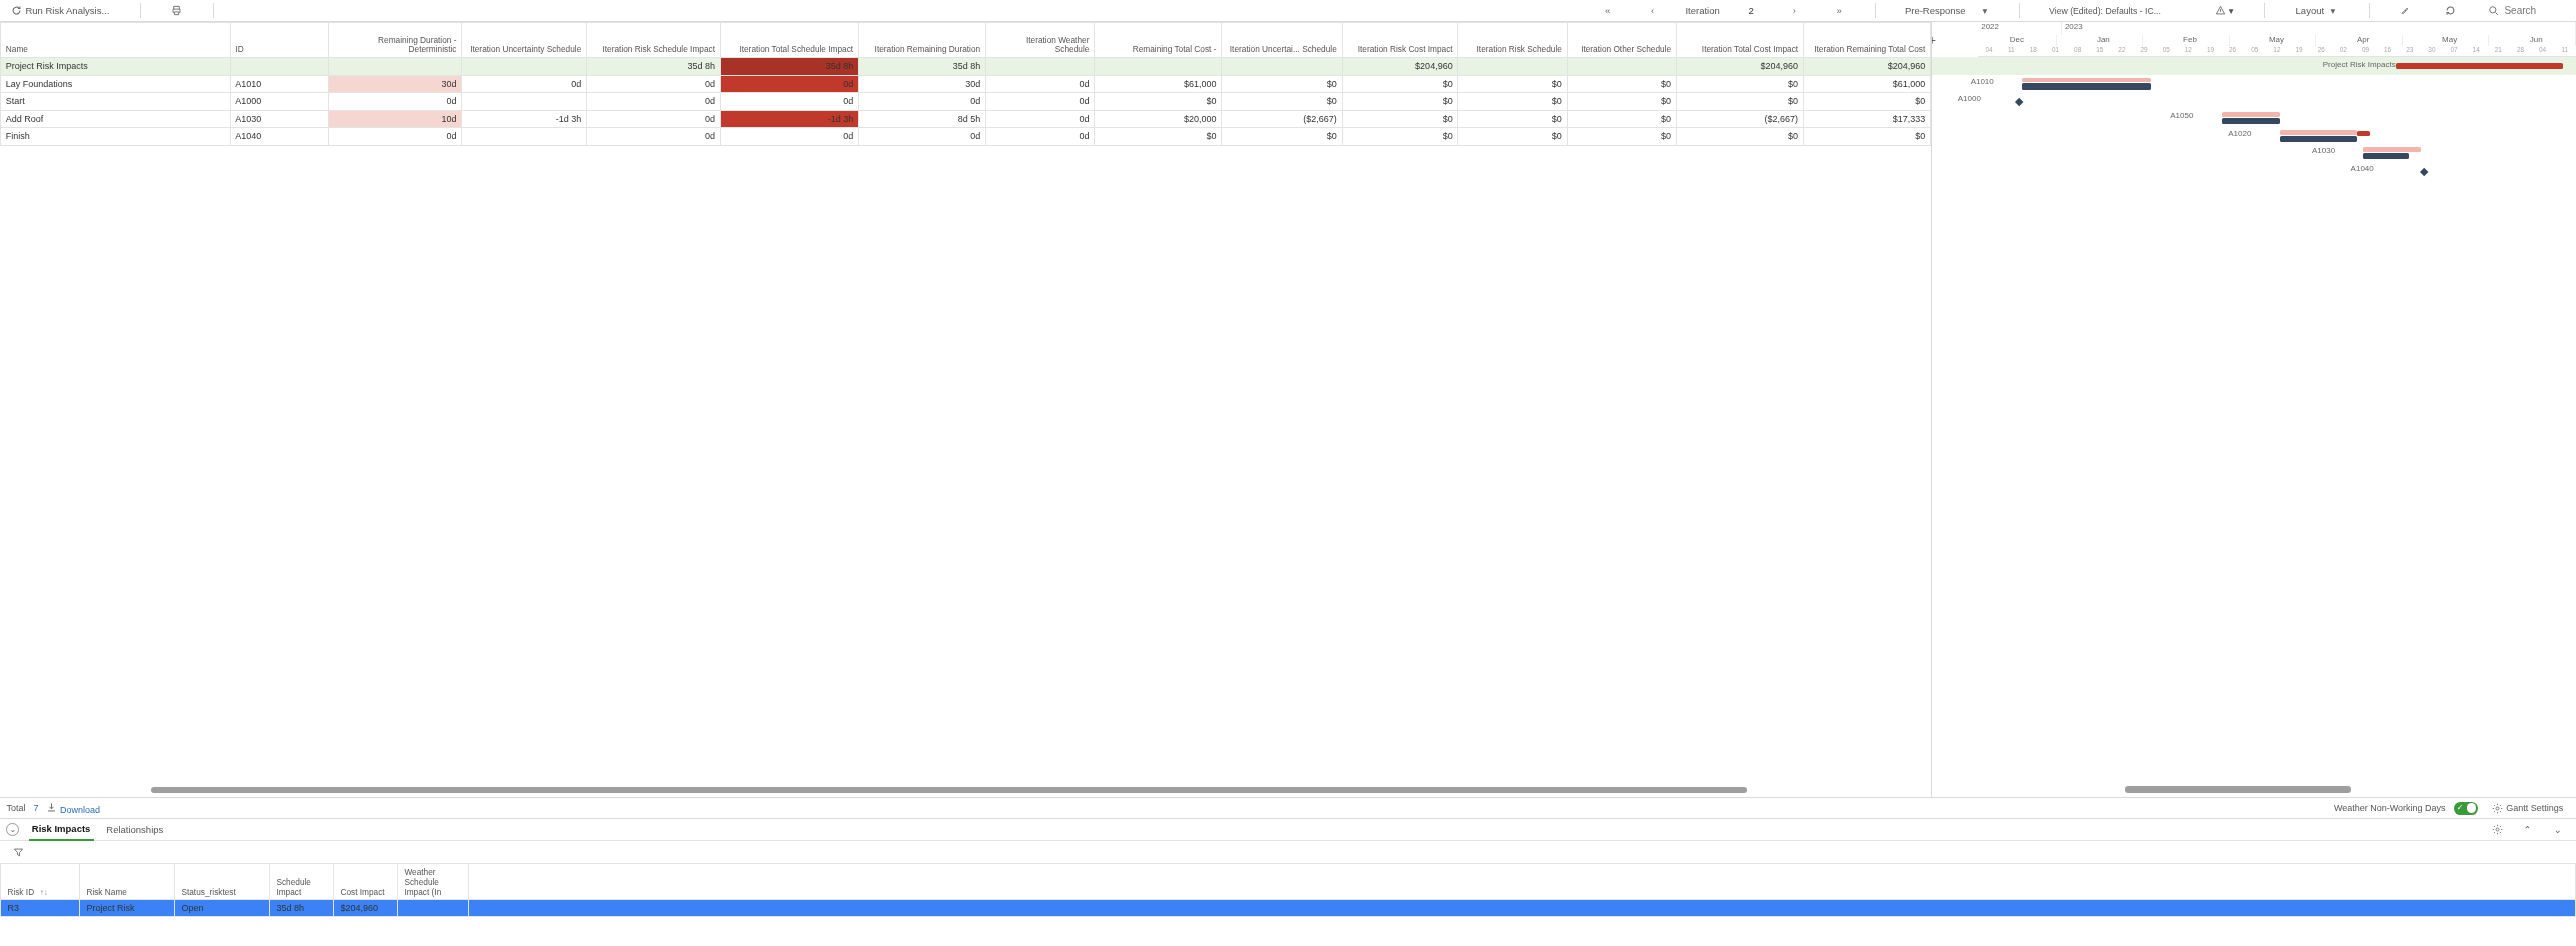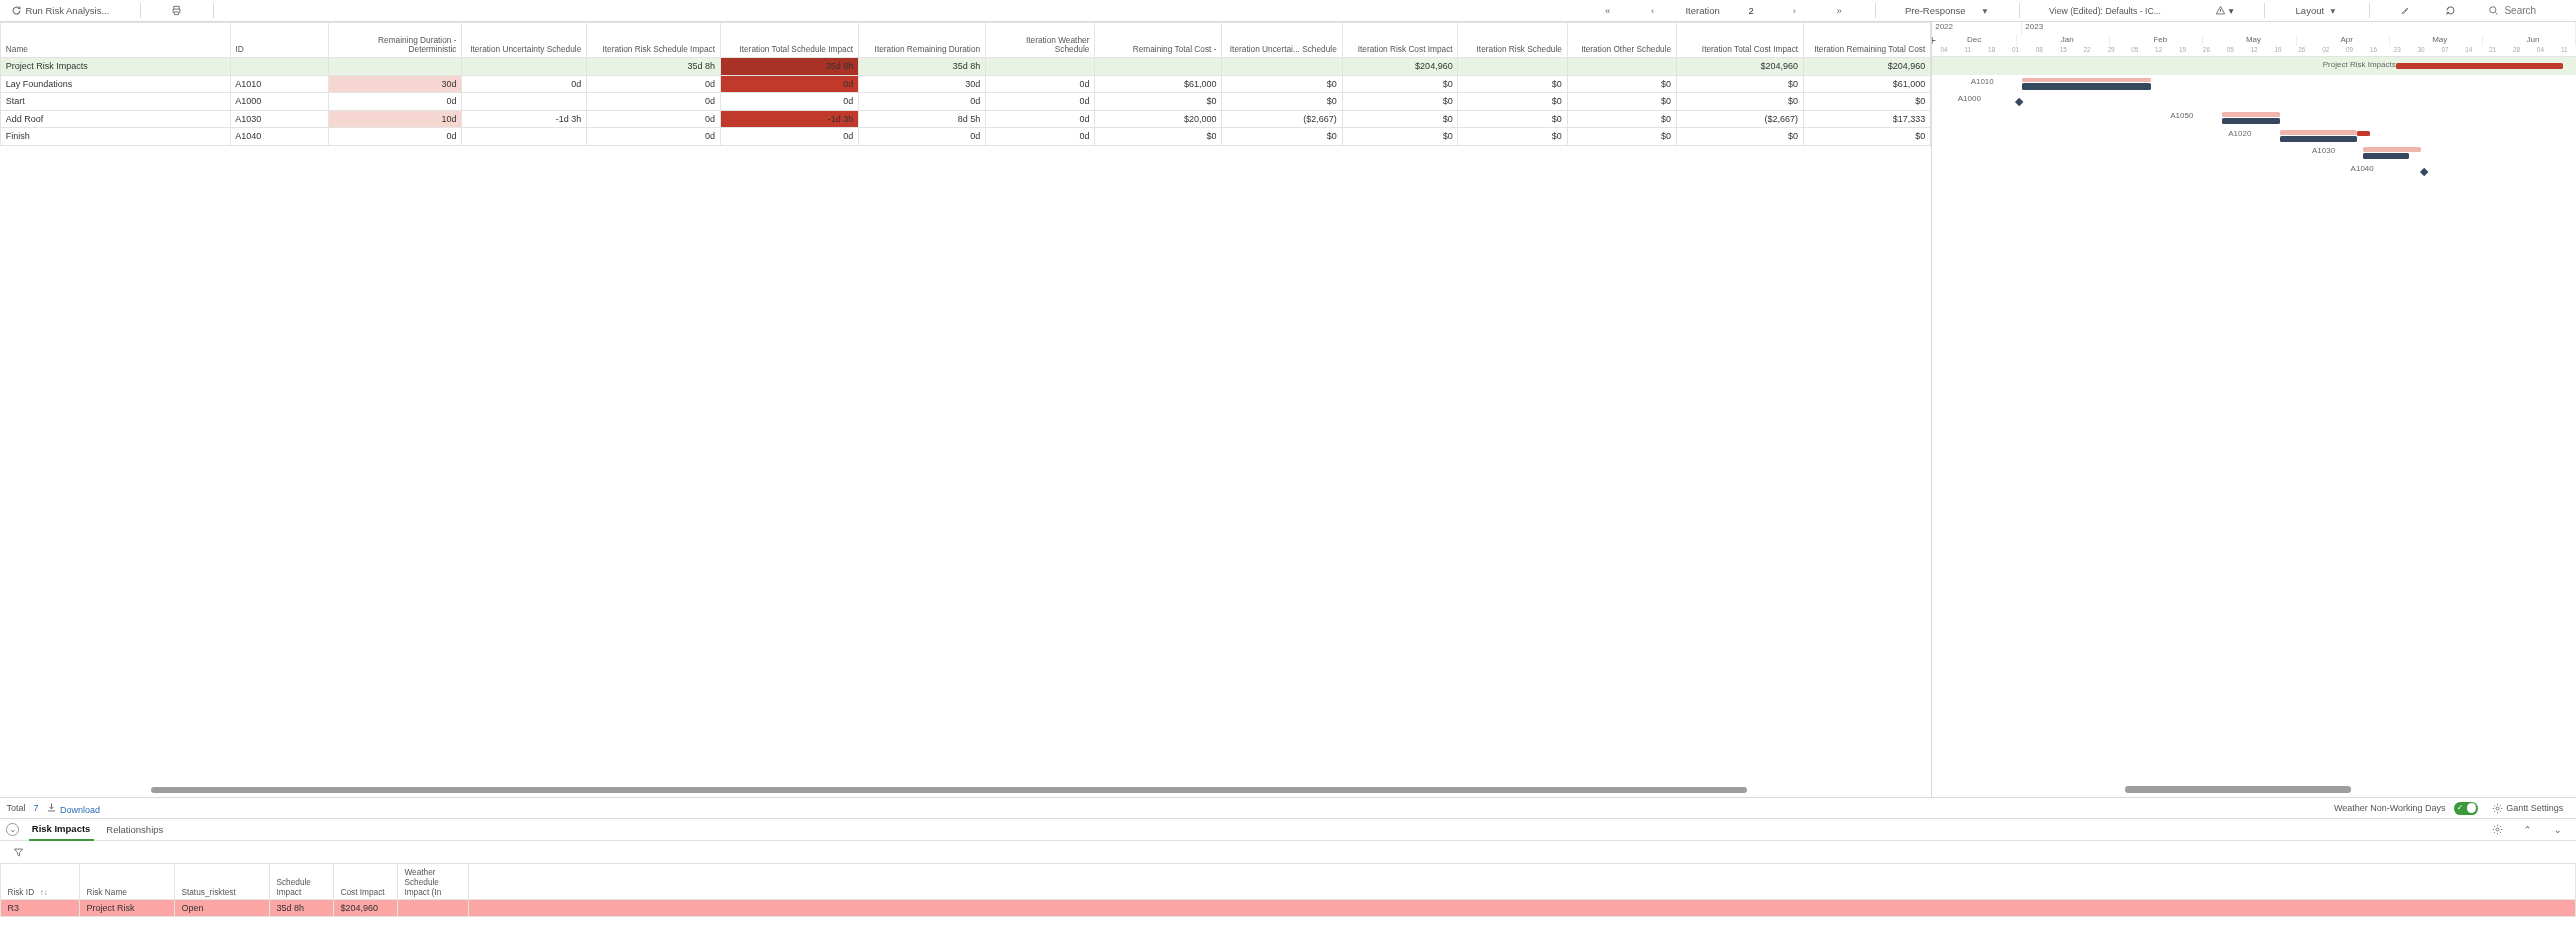--- a/index.html
+++ b/index.html
@@ -159,20 +159,21 @@
     top: 0.8px;
   }
 
   
   .gantt-header {
     height: 35px;
     border-bottom: 0.8px solid #e3e3e3;
     position: relative;
     font-size: 8px;
     color: #666;
+    margin-left: 46px;
   }
   .gantt-years { display: flex; height: 12.7px; }
   .gantt-year { text-align: left; padding-left: 3.2px; border-right: 0.8px solid #eee; }
   .gantt-months { display: flex; height: 11px; gap: 8px; }
   .gantt-month { flex: 1; text-align: center; border-right: 0.8px solid #eee; }
   .gantt-days { display: flex; height: 11px; font-size: 6.4px; color: #aaa; }
   .gantt-day { flex: 1; text-align: center; }
   .gantt-body {
     position: relative;
     height: 159px;
@@ -293,21 +294,21 @@
   }
   table.detail-grid th {
     color: #555;
     font-weight: 400;
     font-size: 8.3px;
     vertical-align: bottom;
     height: 32px;
     background:#fff;
   }
   table.detail-grid th.right, table.detail-grid td.right { text-align: left; }
-  table.detail-grid tr.selected td { background: #fca5a5; margin-left: 8px; }
+  table.detail-grid tr.selected td { background: #3b82f6; margin-left: 8px; }
   .sort-icon { font-size: 8px; color:#888; margin-left:3.2px; }
   .collapse-circle {
     width:12.7px;height:12.7px;border:0.8px solid #999;border-radius:50%;
     display:inline-flex;align-items:center;justify-content:center;
     font-size:8px;color:#666;cursor:pointer;
   }
 </style>
 </head>
 <body>
 

